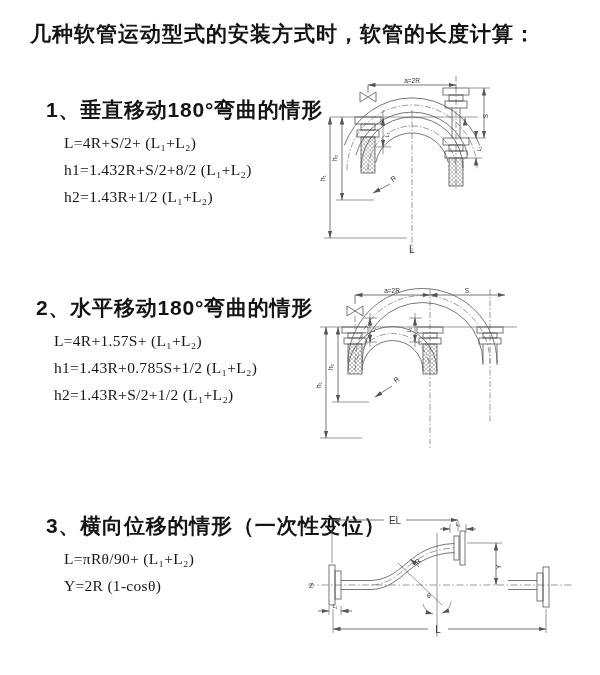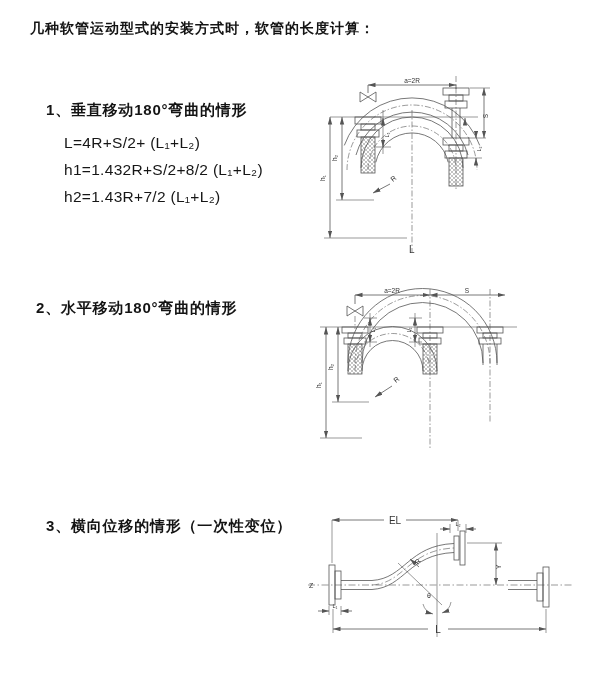--- a/index.html
+++ b/index.html
@@ -2,57 +2,64 @@
 <html><head>
 <meta charset="utf-8">
 <style>
   html,body{margin:0;padding:0;}
   body{
     width:600px;height:675px;background:#ffffff;position:relative;overflow:hidden;
     font-family:"Liberation Sans","DejaVu Sans",sans-serif;color:#111;
   }
   .page{position:absolute;inset:0;background:#fff;}
   .title{
-    position:absolute;left:30px;top:20px;font-size:14px;font-weight:bold;
+    position:absolute;left:30px;top:20px;font-size:21px;font-weight:bold;
     letter-spacing:1px;white-space:nowrap;color:#141414;
   }
   .sec{position:absolute;white-space:nowrap;}
-  .sec-h{font-size:15px;font-weight:bold;line-height:20px;letter-spacing:0.8px;color:#141414;}
-  .f-block{margin:9px 0 0 18px;}
+  .sec-h{font-size:21px;font-weight:bold;line-height:20px;letter-spacing:0.8px;color:#141414;}
+  .f-block{margin:9px 0 0 18px;font-family:Liberation Serif, serif;}
   .formula{font-size:15.5px;line-height:27px;letter-spacing:0.3px;color:#161616;}
   svg.diag{position:absolute;}
   svg.diag text{font-family:"Liberation Sans","DejaVu Sans",sans-serif;fill:#333;}
   .lab6{font-size:6.5px;}
   .lab55{font-size:5.5px;}
   .lab7{font-size:7px;}
   .lab10{font-size:10px;}
 </style>
 </head>
 <body>
 
 <div class="page">
 
   <div class="title">几种软管运动型式的安装方式时，软管的长度计算：</div>
 
   <section class="sec" style="left:46px;top:100px">
     <div class="sec-h">1、垂直移动180°弯曲的情形</div>
     <div class="f-block">
       <div class="formula">L=4R+S/2+ (L₁+L₂)</div>
       <div class="formula">h1=1.432R+S/2+8/2 (L₁+L₂)</div>
-      <div class="formula">h2=1.43R+7/2 (L₁+L₂)</div>
+      <div class="formula">h2=1.43R+1/2 (L₁+L₂)</div>
     </div>
   </section>
 
   <section class="sec" style="left:36px;top:298px">
     <div class="sec-h">2、水平移动180°弯曲的情形</div>
+    <div class="f-block">
+      <div class="formula">L=4R+1.57S+ (L₁+L₂)</div>
+      <div class="formula">h1=1.43R+0.785S+1/2 (L₁+L₂)</div>
+      <div class="formula">h2=1.43R+S/2+1/2 (L₁+L₂)</div>
+    </div>
   </section>
 
   <section class="sec" style="left:46px;top:516px">
     <div class="sec-h">3、横向位移的情形（一次性变位）</div>
     <div class="f-block">
+      <div class="formula">L=πRθ/90+ (L₁+L₂)</div>
+      <div class="formula">Y=2R (1-cosθ)</div>
     </div>
   </section>
 
   <svg class="diag" style="left:310px;top:70px" width="270" height="188" viewBox="0 0 270 188">
     <defs>
       <pattern id="m1" width="4" height="4" patternUnits="userSpaceOnUse">
         <path d="M0,4 L4,0 M0,0 L4,4" stroke="#888" stroke-width="0.5"></path>
       </pattern>
       <marker id="a1" markerWidth="8" markerHeight="6" refX="7.5" refY="2.2" orient="auto-start-reverse" markerUnits="userSpaceOnUse">
         <path d="M0,0 L7.5,2.2 L0,4.4 Z" fill="#555"></path>

